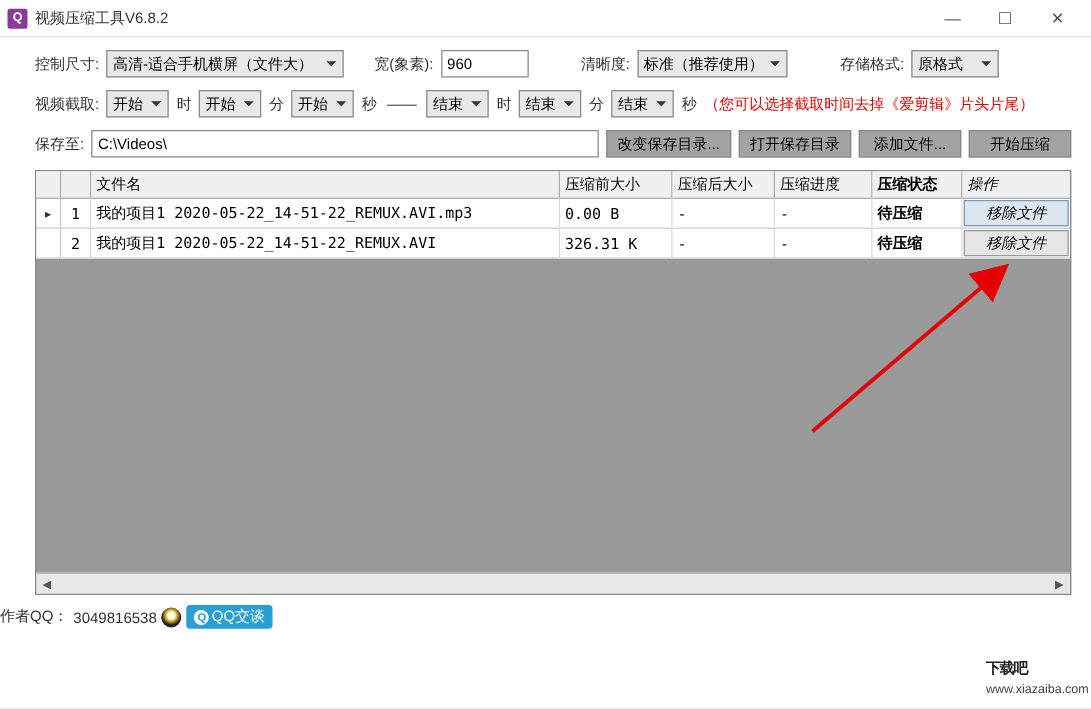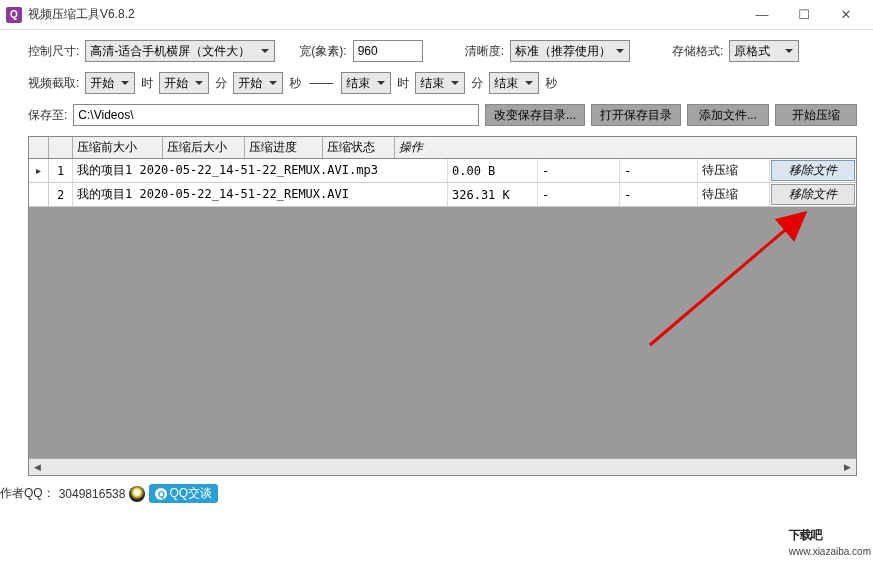--- a/index.html
+++ b/index.html
@@ -32,21 +32,21 @@
 .tablewrap { border: 1px solid #888; height: 340px; background: #9a9a9a; position: relative; }
 .theader { display: flex; background: #f0f0f0; border-bottom: 1px solid #888; height: 22px; }
 .th { border-right: 1px solid #aaa; padding: 2px 4px; display: flex; align-items: center; background: #f0f0f0; }
 .th:last-child { border-right: none; }
 .col-sel { width: 20px; }
 .col-num { width: 24px; justify-content: center; }
 .col-name { flex: 1; }
 .col-bsize { width: 90px; }
 .col-asize { width: 82px; }
 .col-prog { width: 78px; }
-.col-stat { width: 72px; }
+.col-stat { width: 72px; font-weight: bold; }
 .col-op { width: 86px; font-style: italic; }
 
 .tbody { background: #fff; }
 .tr { display: flex; border-bottom: 1px solid #ccc; height: 24px; align-items: stretch; }
 .td { border-right: 1px solid #ddd; padding: 2px 4px; display: flex; align-items: center; font-family: "SimSun", monospace; overflow: hidden; white-space: nowrap; }
 .td:last-child { border-right: none; }
 .td.op { padding: 1px; }
 .rowmark { width: 20px; border-right: 1px solid #ccc; display: flex; align-items: center; justify-content: center; color: #333; font-size: 10px; }
 .removebtn { flex: 1; height: 100%; border: 1px solid #7a98b8; background: #dce6f0; display: flex; align-items: center; justify-content: center; }
 .removebtn.plain { background: #e6e6e6; border: 1px solid #999; }
@@ -119,35 +119,37 @@
       </div>
     <span class="label">时</span>
     <div class="sel tiny">
         <span>结束</span>
       </div>
     <span class="label">分</span>
     <div class="sel tiny">
         <span>结束</span>
       </div>
     <span class="label">秒</span>
+    <span class="hintred">（您可以选择截取时间去掉《爱剪辑》片头片尾）</span>
   </div>
 
   <div class="row">
     <span class="label">保存至:</span>
     <input class="pathinp" value="C:\Videos\" style="">
     <button class="btn">改变保存目录...</button>
     <button class="btn">打开保存目录</button>
     <button class="btn">添加文件...</button>
     <button class="btn">开始压缩</button>
   </div>
 
   <div class="tablewrap">
     <div class="theader">
       <div class="th col-sel"></div>
       <div class="th col-num"></div>
+      <div class="th col-name">文件名</div>
       <div class="th col-bsize">压缩前大小</div>
       <div class="th col-asize">压缩后大小</div>
       <div class="th col-prog">压缩进度</div>
       <div class="th col-stat">压缩状态</div>
       <div class="th col-op">操作</div>
     </div>
     <div class="tbody">
       <div class="tr">
         <div class="rowmark">▸</div>
         <div class="td col-num">1</div>

